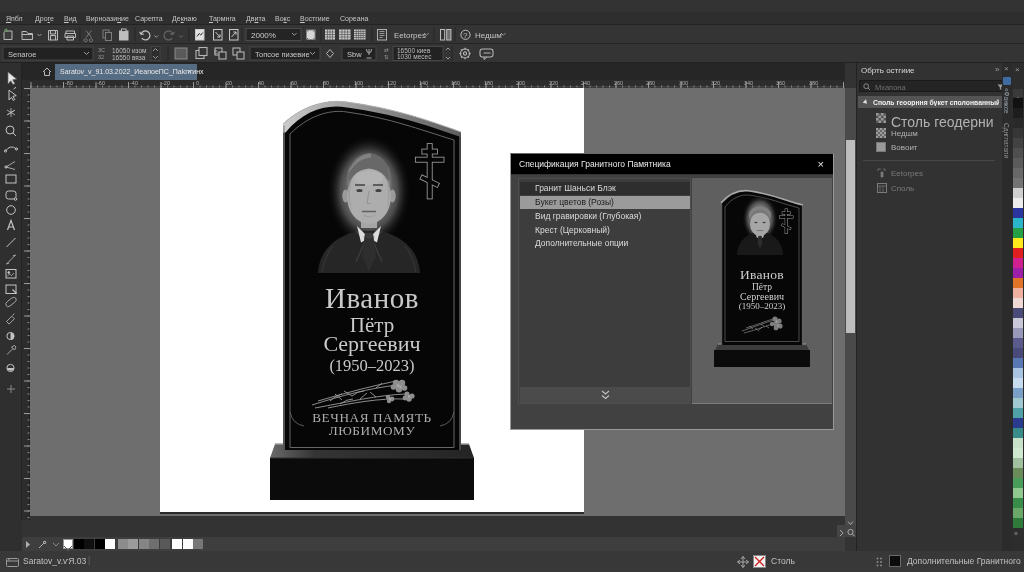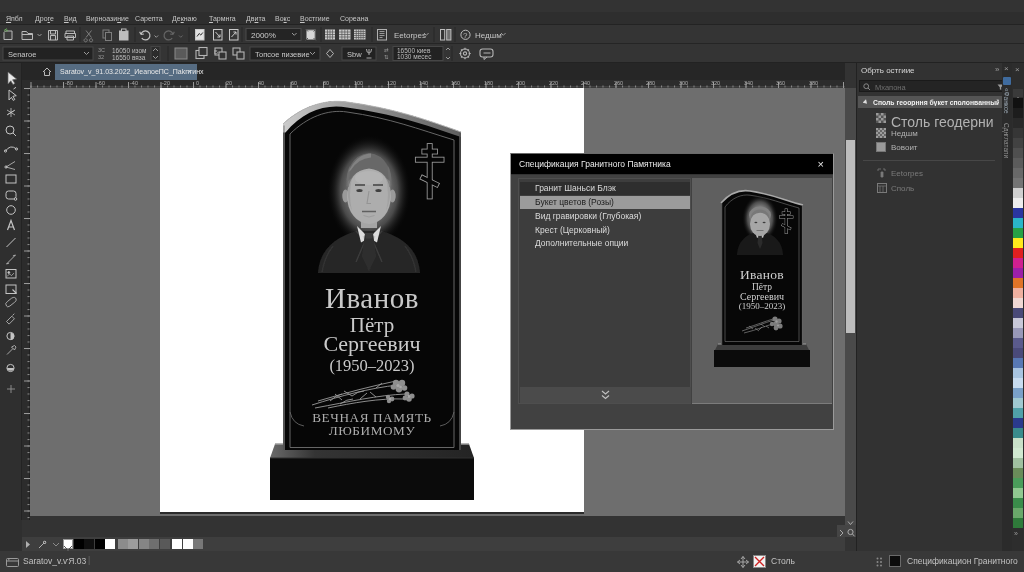--- a/index.html
+++ b/index.html
@@ -680,15 +680,15 @@
         <g fill="#888">
           <circle cx="1.5" cy="1.5" r="1"></circle>
           <circle cx="5" cy="1.5" r="1"></circle>
           <circle cx="1.5" cy="5" r="1"></circle>
           <circle cx="5" cy="5" r="1"></circle>
           <circle cx="1.5" cy="8.5" r="1"></circle>
           <circle cx="5" cy="8.5" r="1"></circle>
         </g>
       </svg>
  <div style="position:absolute;left:889px;top:4px;width:12px;height:12px;background:#0c0c0c;border:1px solid #6a6a6a"></div>
- <span style="position:absolute;left:907px;top:5px">Спецификацион Гранитного</span>
+ <span style="position:absolute;left:907px;top:5px">Дополнительные Гранитного</span>
 </div>
 </div>
 
 </body></html>

